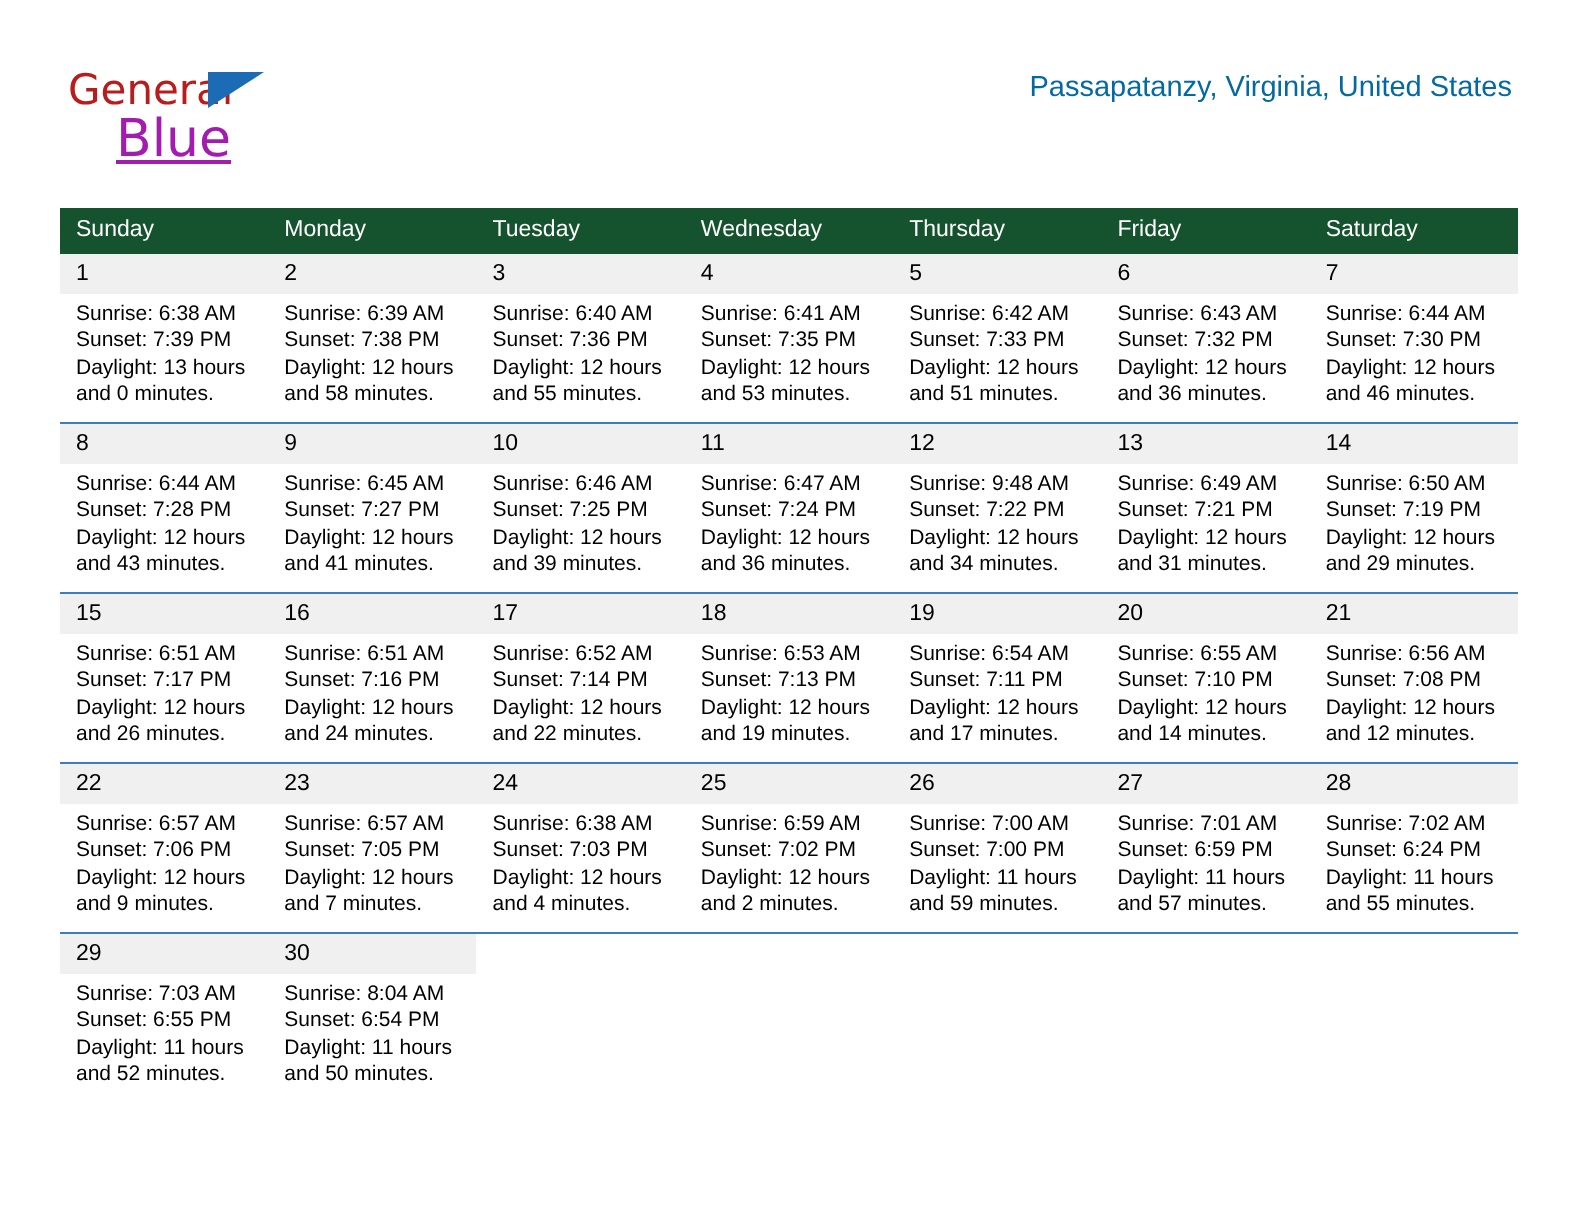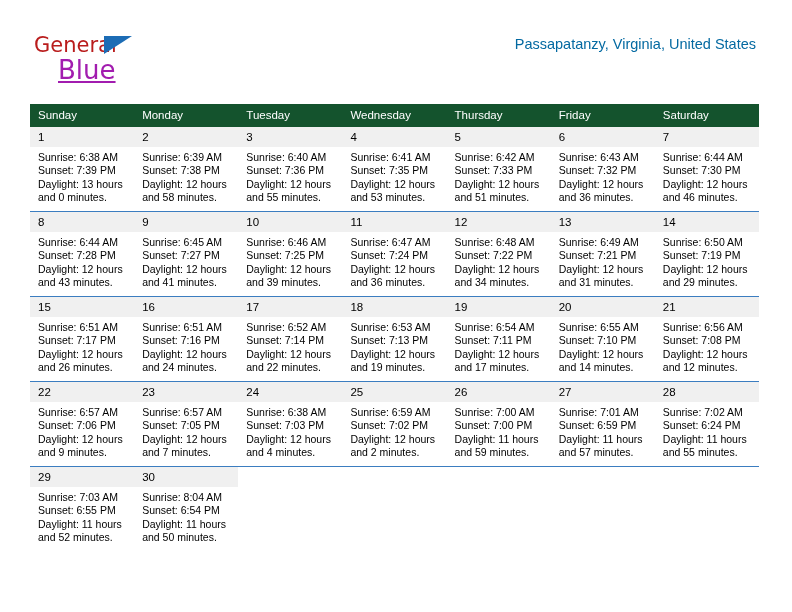--- a/index.html
+++ b/index.html
@@ -301,21 +301,21 @@
                 <div>Sunset: 7:24 PM</div>
                 <div>Daylight: 12 hours</div>
                 <div>and 36 minutes.</div>
               </div>
             </div>
           </td>
         <td>
             <div class="cell">
               <div class="daynum">12</div>
               <div class="details">
-                <div>Sunrise: 6:48 AM</div>
+                <div>Sunrise: 9:48 AM</div>
                 <div>Sunset: 7:22 PM</div>
                 <div>Daylight: 12 hours</div>
                 <div>and 34 minutes.</div>
               </div>
             </div>
           </td>
         <td>
             <div class="cell">
               <div class="daynum">13</div>
               <div class="details">

